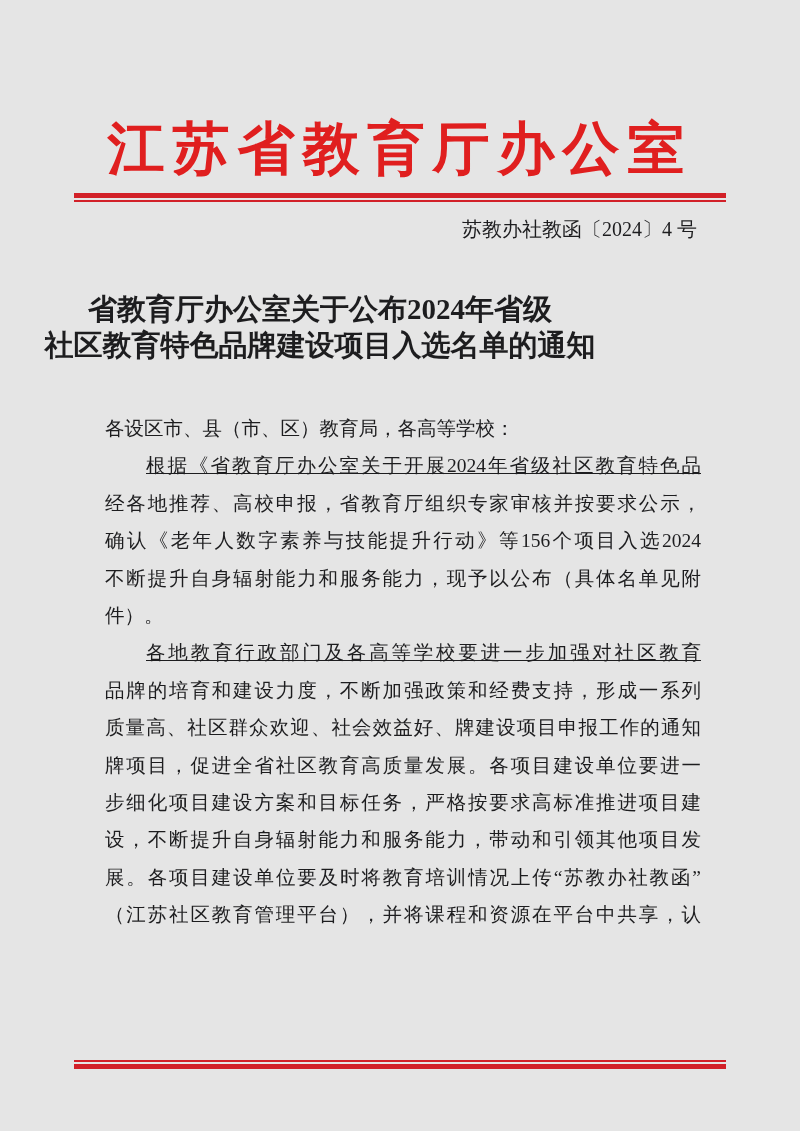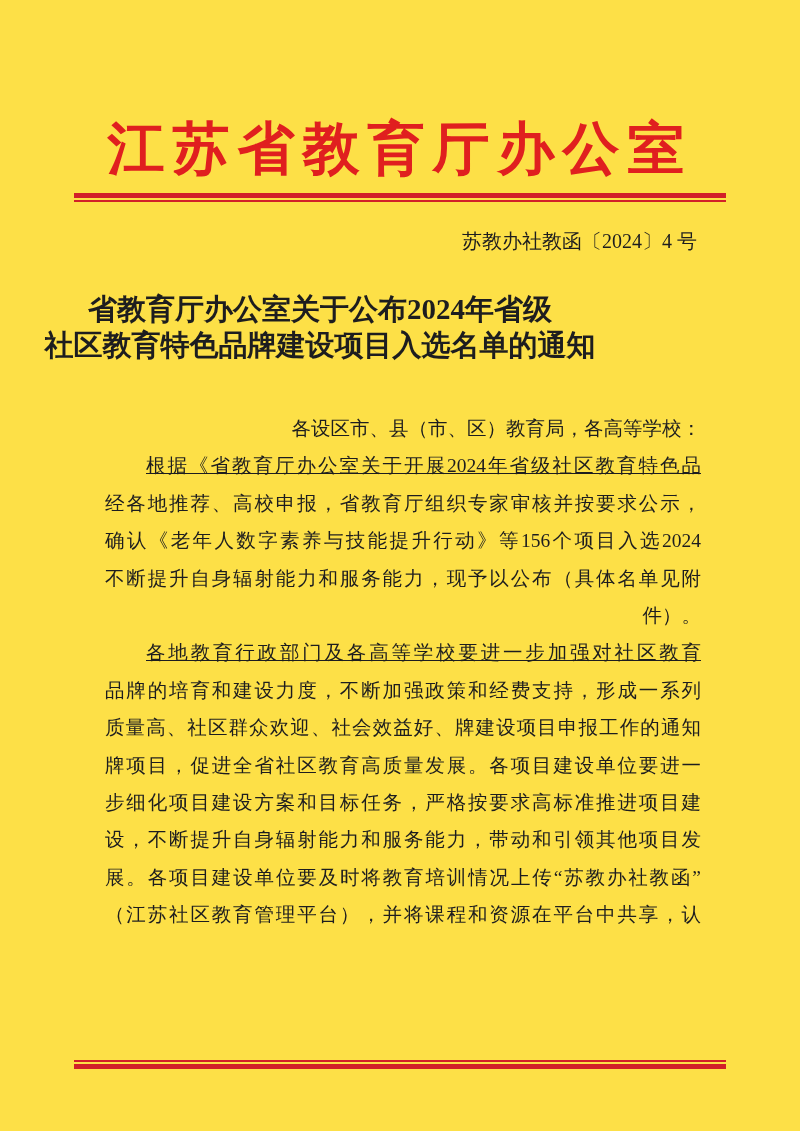--- a/index.html
+++ b/index.html
@@ -6,21 +6,21 @@
     --header-red: #e01f1f;
     --rule-red: #d22028;
     --text-black: #1d1d1f;
   }
   * { margin: 0; padding: 0; box-sizing: border-box; }
   html, body { background: #ffffff; }
   .page {
     position: relative;
     width: 800px;
     height: 1131px;
-    background: #fde047;
+    background: #e5e5e5;
     overflow: hidden;
     font-family: "Liberation Serif", "DejaVu Serif", serif;
   }
   
   .agency {
     position: absolute;
     top: 116px;
     left: 0;
     width: 800px;
     text-align: center;
@@ -35,21 +35,21 @@
   .rule { position: absolute; left: 74px; width: 652px; }
   .rule-top { top: 193px; }
   .rule-bottom { top: 1060px; }
   .bar-thick { height: 5px; background: var(--rule-red, #d22028); }
   .bar-thin { height: 2px; background: var(--rule-red, #d22028); }
   .rule-top .bar-thin { margin-top: 2px; }
   .rule-bottom .bar-thick { margin-top: 2px; }
   
   .doc-no {
     position: absolute;
-    top: 228px;
+    top: 216px;
     right: 103px;
     font-size: 20px;
     line-height: 26px;
     color: var(--text-black, #1d1d1f);
     white-space: nowrap;
   }
   
   .title {
     position: absolute;
     top: 292px;
@@ -68,21 +68,20 @@
     left: 105px;
     width: 596px;
     font-size: 19.5px;
     color: var(--text-black, #1d1d1f);
   }
   .ln {
     height: 37.4px;
     line-height: 37.4px;
     white-space: nowrap;
     overflow: visible;
-    text-align: right;
   }
   .ln.just {
     white-space: normal;
     text-align: justify;
     text-align-last: justify;
   }
   .ln.indent { padding-left: 41px; text-decoration: underline; }
 </style>
 </head>
 <body>

